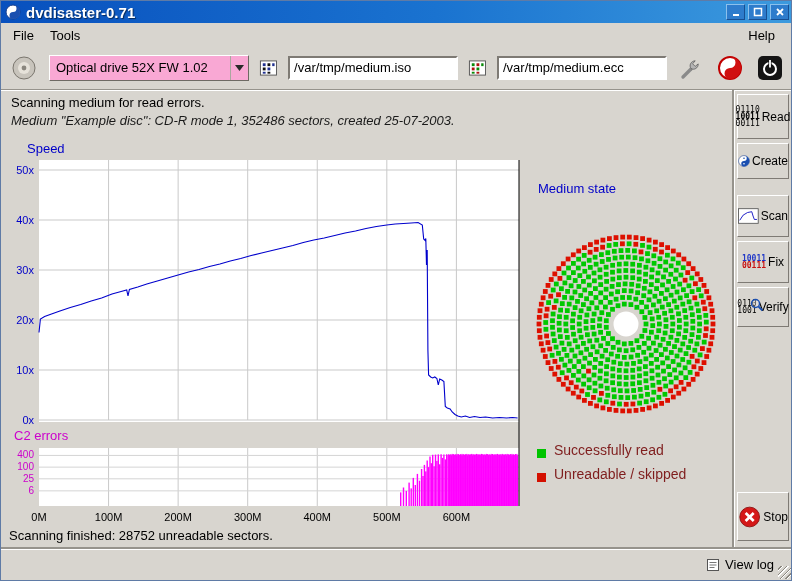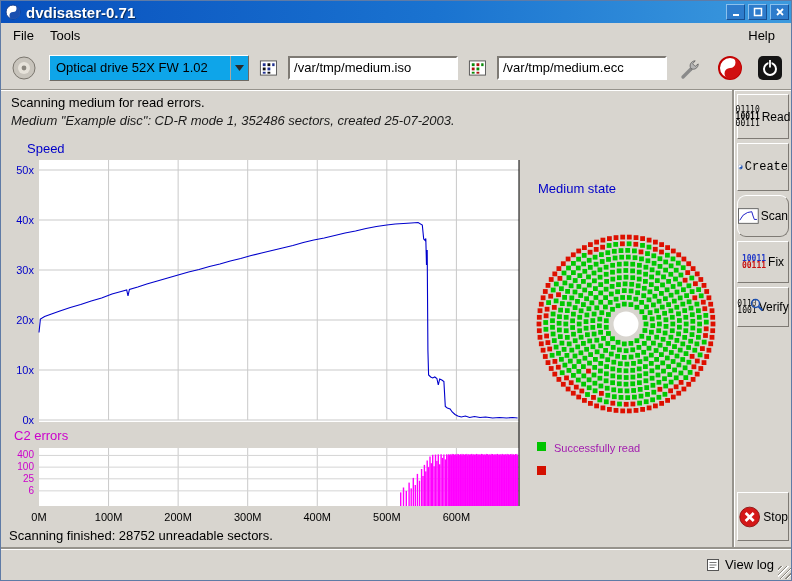--- a/index.html
+++ b/index.html
@@ -23,21 +23,21 @@
   .menu-item { padding:3px 8px; cursor:pointer; }
   .menu-help { margin-left:auto; margin-right:6px; }
 
   
   .toolbar { position:absolute; left:0; top:45px; width:792px; height:44px;
              display:flex; align-items:center; gap:10px; padding:0 8px;
              border-bottom:1px solid #96938c; box-shadow:0 1px 0 #ffffff; }
   .flat-btn { background:none; border:1px solid transparent; padding:1px; cursor:pointer;
               display:flex; align-items:center; justify-content:center; }
   .mla { margin-left:auto; }
-  .combo { width:212px; height:26px; background:#0ea5e9;
+  .combo { width:212px; height:26px; background:#f9a8d4;
            border:1px solid; border-color:#ffffff #6e6a64 #6e6a64 #ffffff;
            display:flex; align-items:center; font-size:13px; cursor:pointer; }
   .combo-text { flex:1; padding:0 6px; white-space:nowrap; overflow:hidden; }
   .combo-arrow { width:18px; height:100%; display:flex; align-items:center; justify-content:center;
                  border-left:1px solid #aaa79f; }
   .entry { width:170px; height:24px; background:#fff; color:#000; font-size:13px;
            font-family:"Liberation Sans",sans-serif; padding:0 4px;
            border:2px solid; border-color:#7e7a74 #ffffff #ffffff #7e7a74; outline:none; }
 
   
@@ -45,36 +45,36 @@
   .status-2 { position:absolute; left:10px; top:112px; font-size:13px; font-style:italic; color:#1a1a1a; }
 
   
   #plot-svg { position:absolute; left:0; top:138px; }
   .plot-label { position:absolute; font-size:13px; }
   .lbl-speed  { left:26px;  top:140px; color:#0000c8; }
   .lbl-medium { left:537px; top:140px; color:#0000c8;margin-top:40px; }
   .lbl-c2     { left:13px;  top:427px; color:#cc00cc; }
   #disc-svg { position:absolute; left:533px; top:231px; }
 
-  .legend-item { position:absolute; display:flex; align-items:flex-start; gap:8px; font-size:11px; color:#a21caf; }
+  .legend-item { position:absolute; display:flex; align-items:flex-end; gap:8px; font-size:14px; color:#7f1d1d; }
   .li-ok  { left:536px; top:441px; }
   .li-bad { left:536px; top:465px; }
   .swatch { width:9px; height:9px; display:inline-block; }
 
   
   .side-sep { position:absolute; left:731px; top:89px; width:2px; height:457px;
               background:#96938c; box-shadow:1px 0 0 #ffffff; }
   .side-btn { position:absolute; left:736px; width:52px; background:#d8d5cf;
               border:1px solid; border-color:#ffffff #7e7a74 #7e7a74 #ffffff;
               display:flex; align-items:center; justify-content:center;
               gap:2px; font-size:12px; font-family:"Liberation Sans",sans-serif;
               color:#000; cursor:pointer; }
   .sb-read   { top:93px;  height:45px; }
-  .sb-create { top:142px; height:48px;font-family:Liberation Mono, monospace; }
-  .sb-scan   { top:194px; height:42px;border-radius:9px; }
+  .sb-create { top:142px; height:36px; }
+  .sb-scan   { top:194px; height:42px; }
   .sb-fix    { top:240px; height:42px; }
   .sb-verify { top:286px; height:40px; }
   .sb-stop   { top:491px; height:49px; }
   .bin-icon { font-family:"DejaVu Sans Mono",monospace; font-size:8px; line-height:7px;
               text-align:center; color:#000; }
   .bin-icon span { display:block; }
   .bin-icon .bold { font-weight:bold; }
   .bin-blue { color:#2038c8; }
   .bin-red  { color:#c81010; }
   .verify-wrap { position:relative; }
@@ -928,20 +928,21 @@
       <rect x="176.3" y="82.9" width="4.8" height="4.8" fill="#dd1000"></rect>
       <circle cx="92" cy="92" r="12.5" fill="#ffffff"></circle>
     </svg>
 
   <div class="legend-item li-ok">
     <span class="swatch" style="background: rgb(0, 196, 0);"></span>
     <span>Successfully read</span>
   </div>
   <div class="legend-item li-bad">
     <span class="swatch" style="background: rgb(212, 16, 0);"></span>
+    <span>Unreadable / skipped</span>
   </div>
 
   <div class="side-sep"></div>
 
   <button class="side-btn sb-read">
     <span class="bin-icon">
       <span>01110</span>
       <span class="bold">10011</span>
       <span>00111</span>
     </span>

